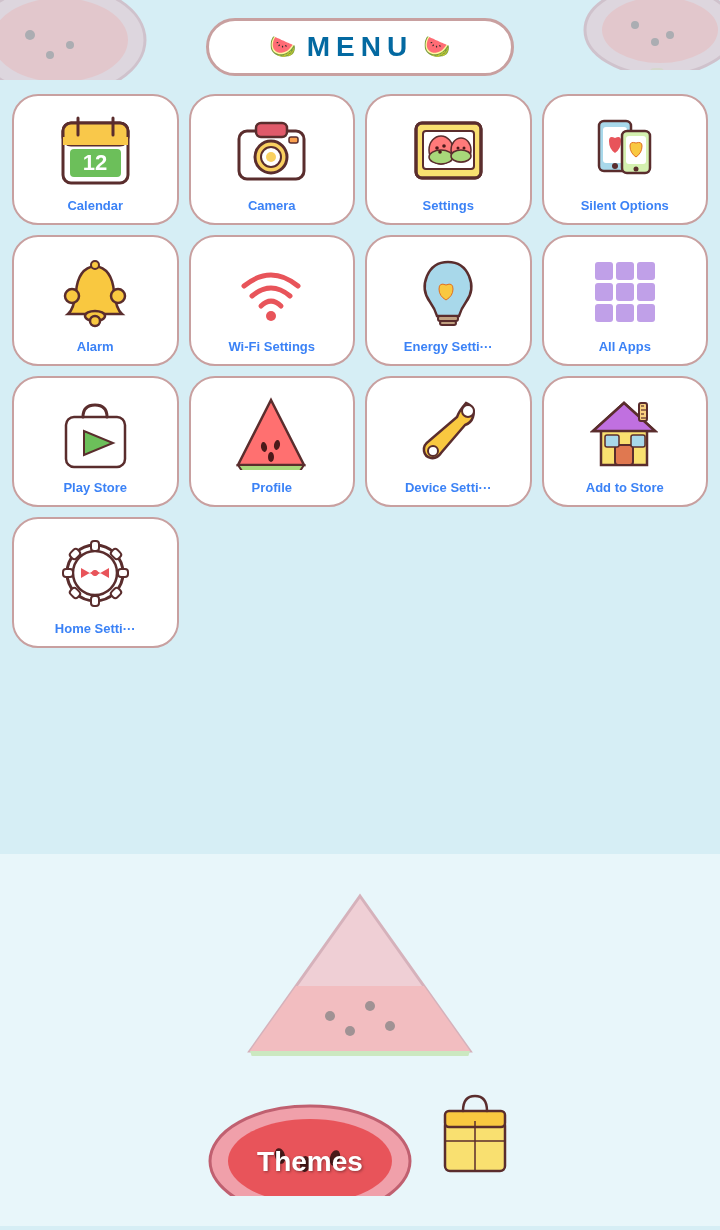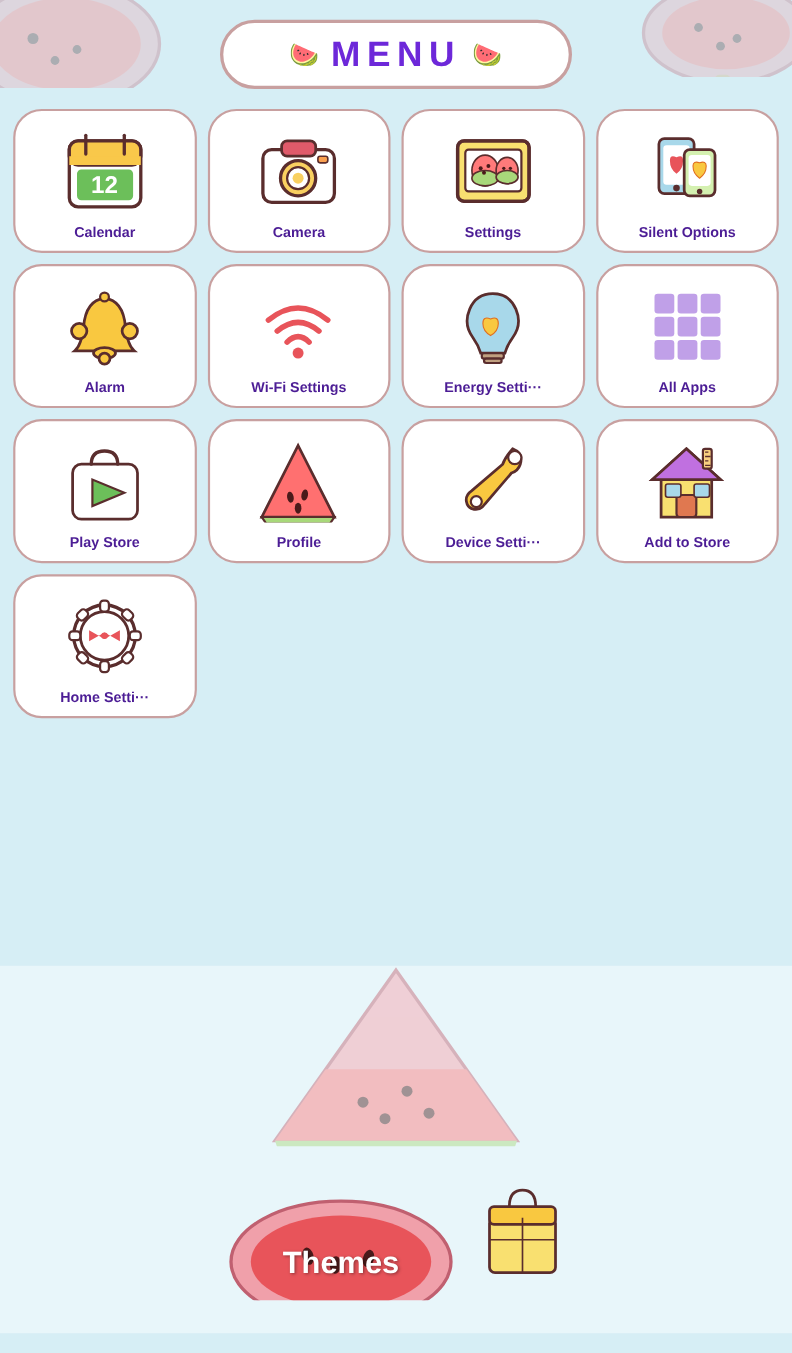--- a/index.html
+++ b/index.html
@@ -40,23 +40,23 @@
       display: flex;
       align-items: center;
       gap: 10px;
     }
 
     .menu-title-wrapper .wm-icon {
       font-size: 22px;
     }
 
     .menu-title {
-      font-size: 32px;
+      font-size: 28px;
       font-weight: 900;
-      color: #6d28d9;
+      color: #0369a1;
       letter-spacing: 6px;
     }
 
     
     .grid {
       display: grid;
       grid-template-columns: repeat(4, 1fr);
       gap: 10px;
       width: 100%;
       max-width: 700px;
@@ -80,31 +80,31 @@
       height: 80px;
       display: flex;
       align-items: center;
       justify-content: center;
       margin-bottom: 8px;
     }
 
     .grid-item .label {
       font-size: 13px;
       font-weight: 700;
-      color: #4c1d95;
+      color: #3b82f6;
       text-align: left;
     }
 
     
     .bottom-area {
       position: absolute;
-      bottom: 18px;
+      bottom: 4px;
       left: 0;
       right: 0;
-      height: 334px;
+      height: 372px;
       background: #e8f6fa;
       display: flex;
       flex-direction: column;
       align-items: center;
       justify-content: flex-end;
       padding-bottom: 20px;
       overflow: hidden;
     }
 
     .bottom-buttons {

